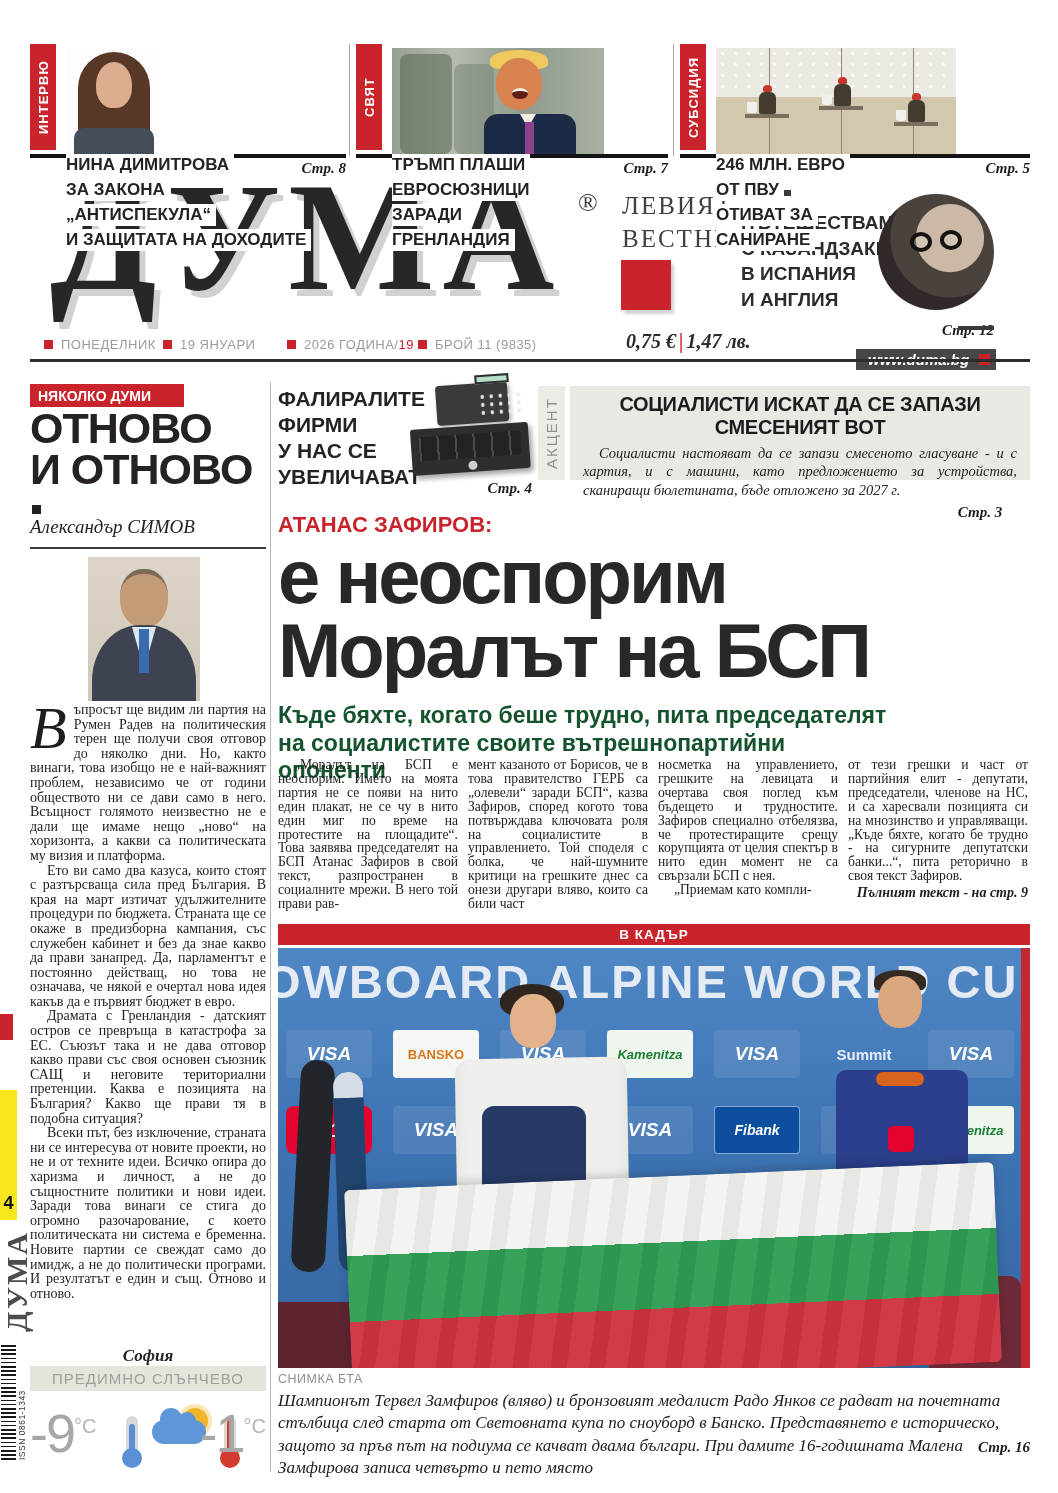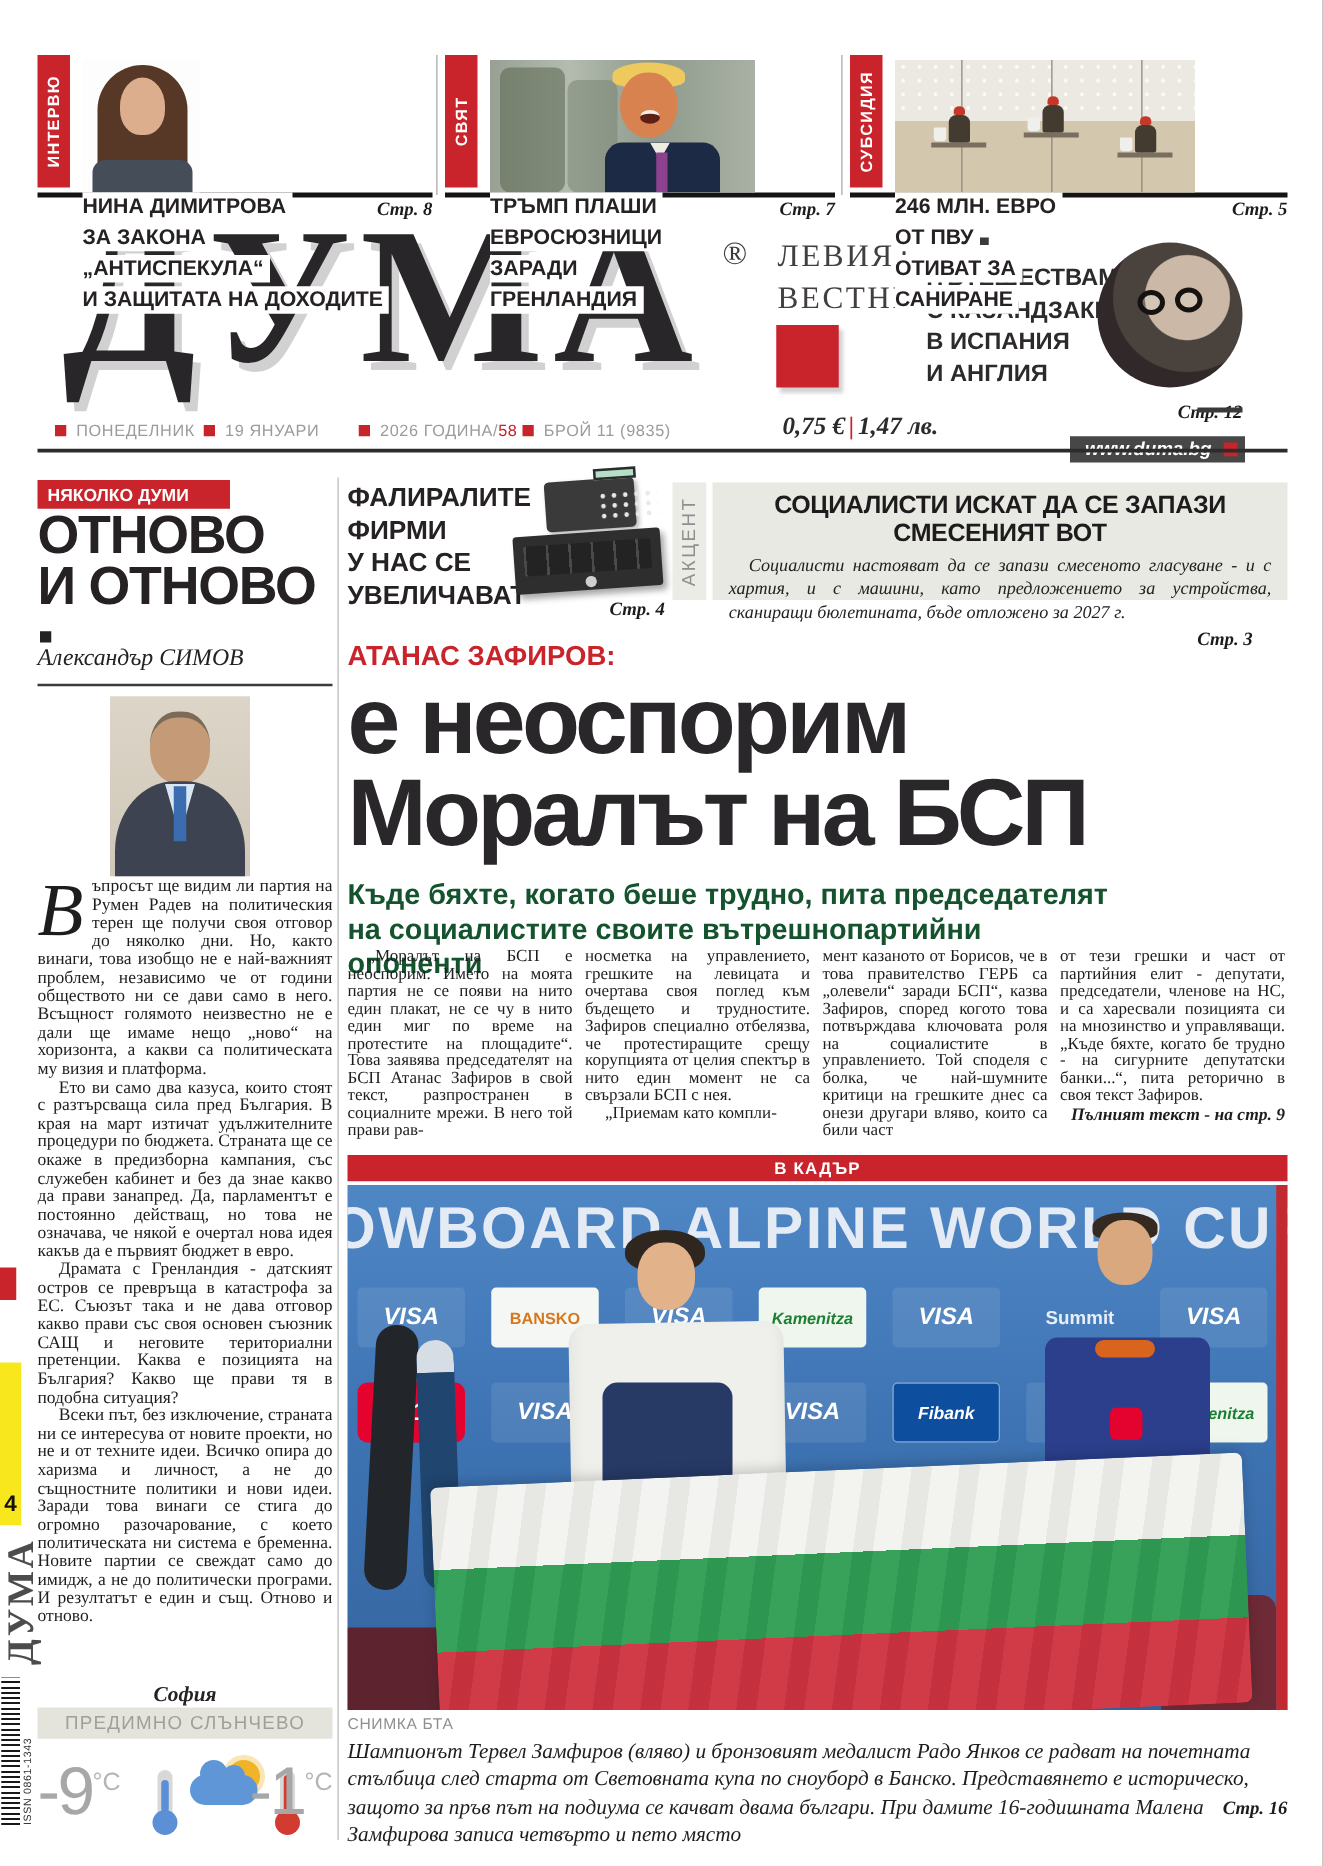--- a/index.html
+++ b/index.html
@@ -351,21 +351,21 @@
     <span class="bull"></span>
     <span>ПОНЕДЕЛНИК</span>
   </div>
   <div class="dl-item dl2">
     <span class="bull"></span>
     <span>19 ЯНУАРИ</span>
   </div>
   <div class="dl-item dl3">
     <span class="bull"></span>
     <span>2026 ГОДИНА/</span>
-    <span class="accent">58</span>
+    <span class="accent">19</span>
   </div>
   <div class="dl-item dl4">
     <span class="bull"></span>
     <span>БРОЙ 11 (9835)</span>
   </div>
   <div class="main-rule"></div>
   <div class="vsep"></div>
 
   <div class="op-kicker">НЯКОЛКО ДУМИ</div>
   <div class="op-title">
@@ -434,25 +434,25 @@
   <div class="headline">
     <div>е неоспорим</div>
     <div>Моралът на БСП</div>
   </div>
   <div class="subhead">Къде бяхте, когато беше трудно, пита председателят на социалистите своите вътрешнопартийни опоненти</div>
   <div class="cols">
     <div class="col">
       <p class="ind">„Моралът на БСП е неоспорим. Името на моята партия не се появи на нито един плакат, не се чу в нито един миг по време на протестите на площадите“. Това заявява председателят на БСП Атанас Зафиров в свой текст, разпространен в социалните мрежи. В него той прави рав-</p>
     </div>
     <div class="col">
+      <p>мент казаното от Борисов, че в това правителство ГЕРБ са „олевели“ заради БСП“, казва Зафиров, според когото това потвърждава ключовата роля на социалистите в управлението. Той споделя с болка, че най-шумните критици на грешките днес са онези другари вляво, които са били част</p>
+    </div>
+    <div class="col">
       <p>носметка на управлението, грешките на левицата и очертава своя поглед към бъдещето и трудностите. Зафиров специално отбелязва, че протестиращите срещу корупцията от целия спектър в нито един момент не са свързали БСП с нея.</p>
       <p class="ind">„Приемам като компли-</p>
-    </div>
-    <div class="col">
-      <p>мент казаното от Борисов, че в това правителство ГЕРБ са „олевели“ заради БСП“, казва Зафиров, според когото това потвърждава ключовата роля на социалистите в управлението. Той споделя с болка, че най-шумните критици на грешките днес са онези другари вляво, които са били част</p>
     </div>
     <div class="col">
       <p>от тези грешки и част от партийния елит - депутати, председатели, членове на НС, и са харесвали позицията си на мнозинство и управляващи. „Къде бяхте, когато бе трудно - на сигурните депутатски банки...“, пита реторично в своя текст Зафиров.</p>
       <div class="more">Пълният текст - на стр. 9</div>
     </div>
   </div>
 
   <div class="photo-bar">В КАДЪР</div>
   <div class="photo">
     <div class="banner">OWBOARD ALPINE WORLD CUP</div>

